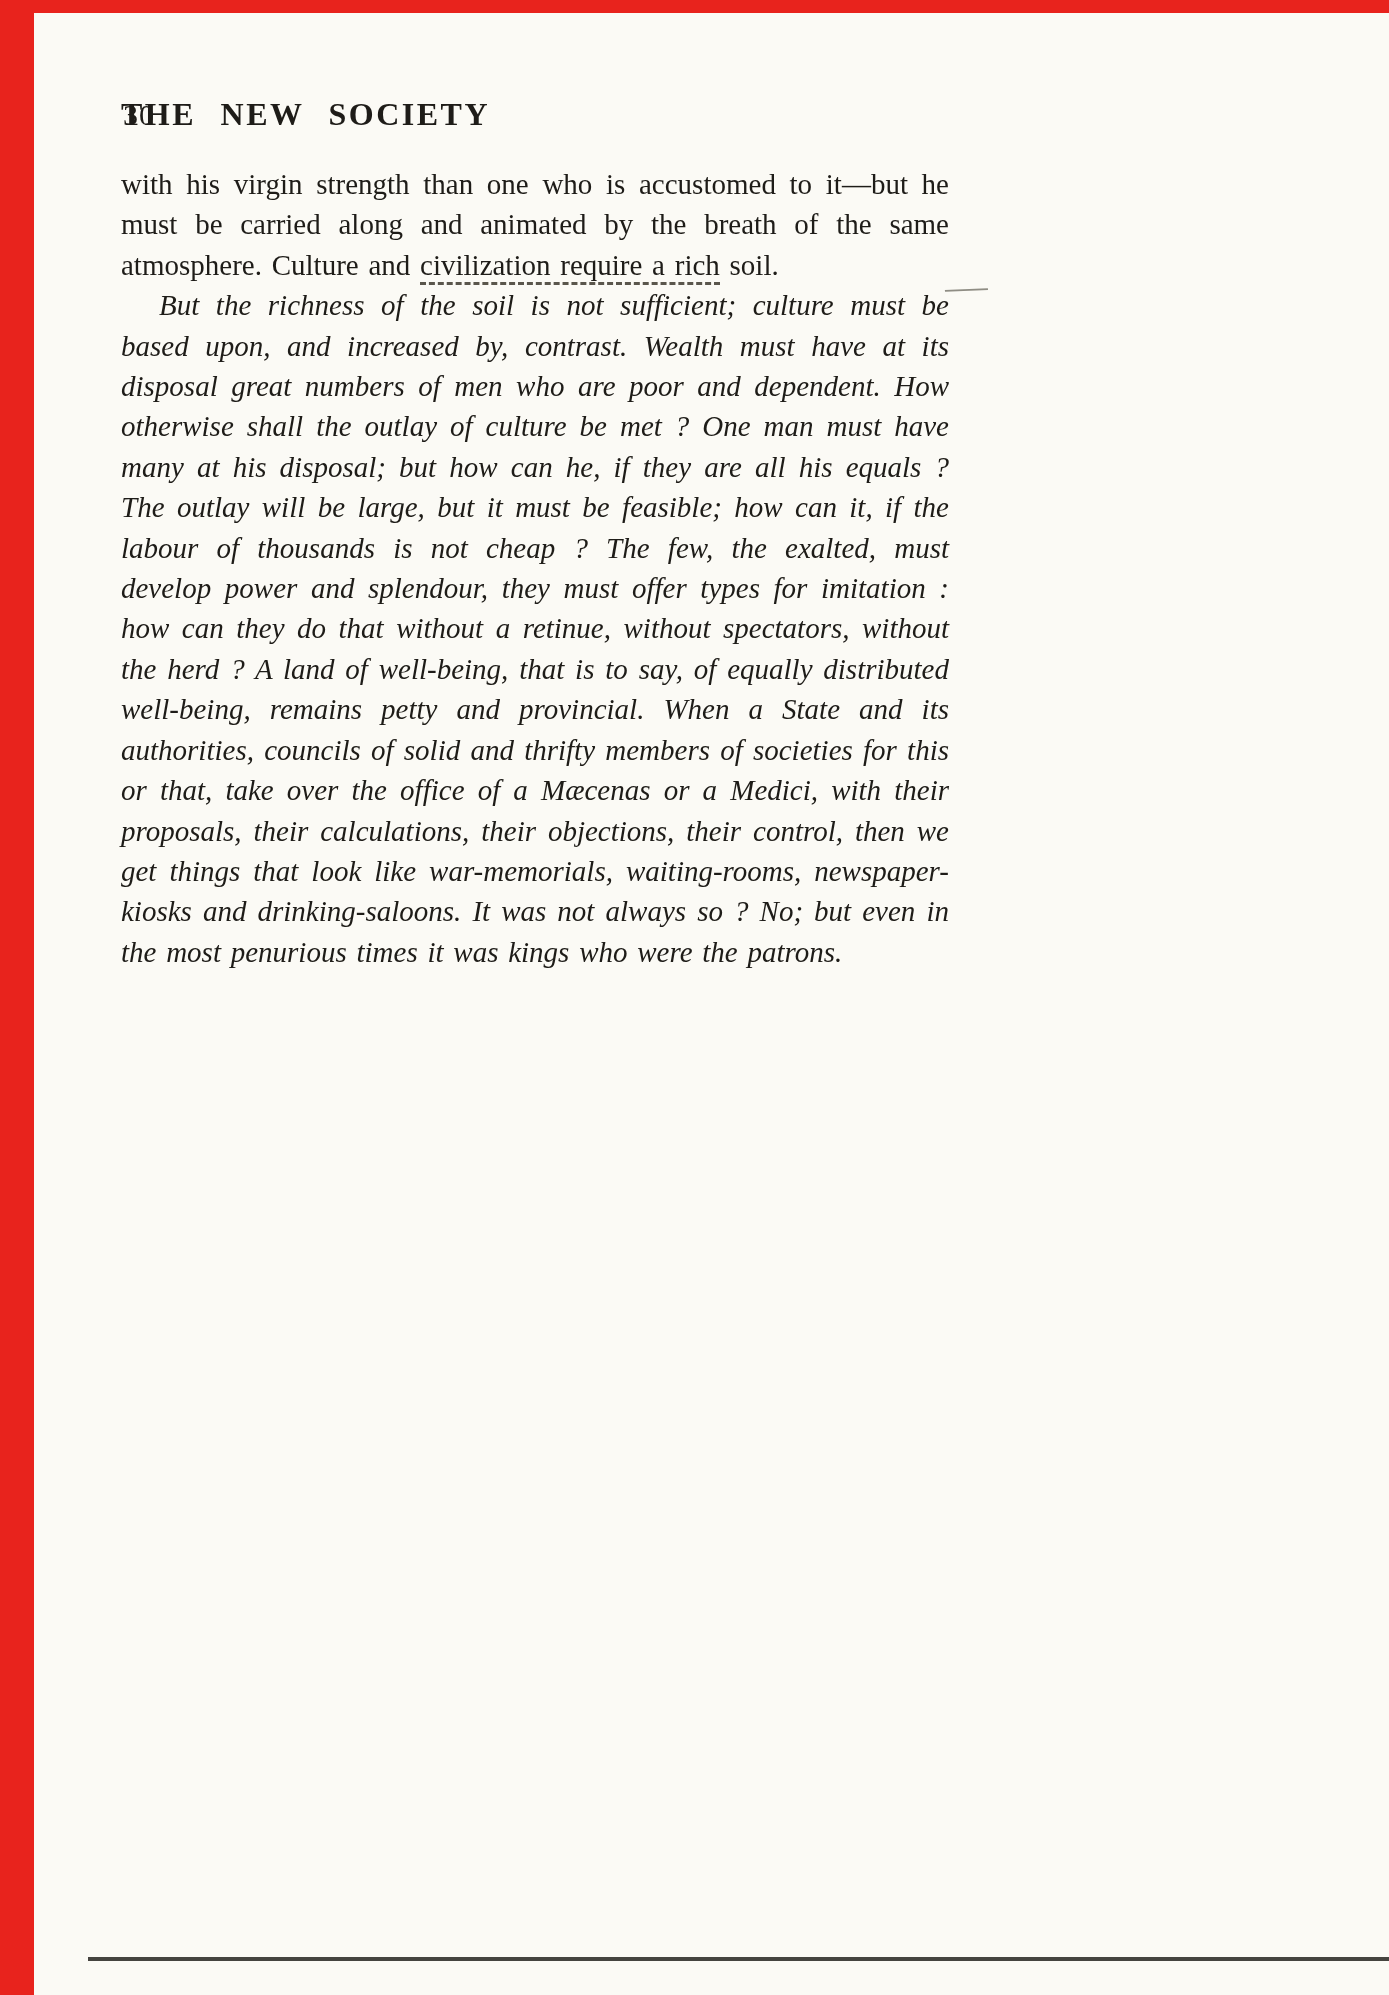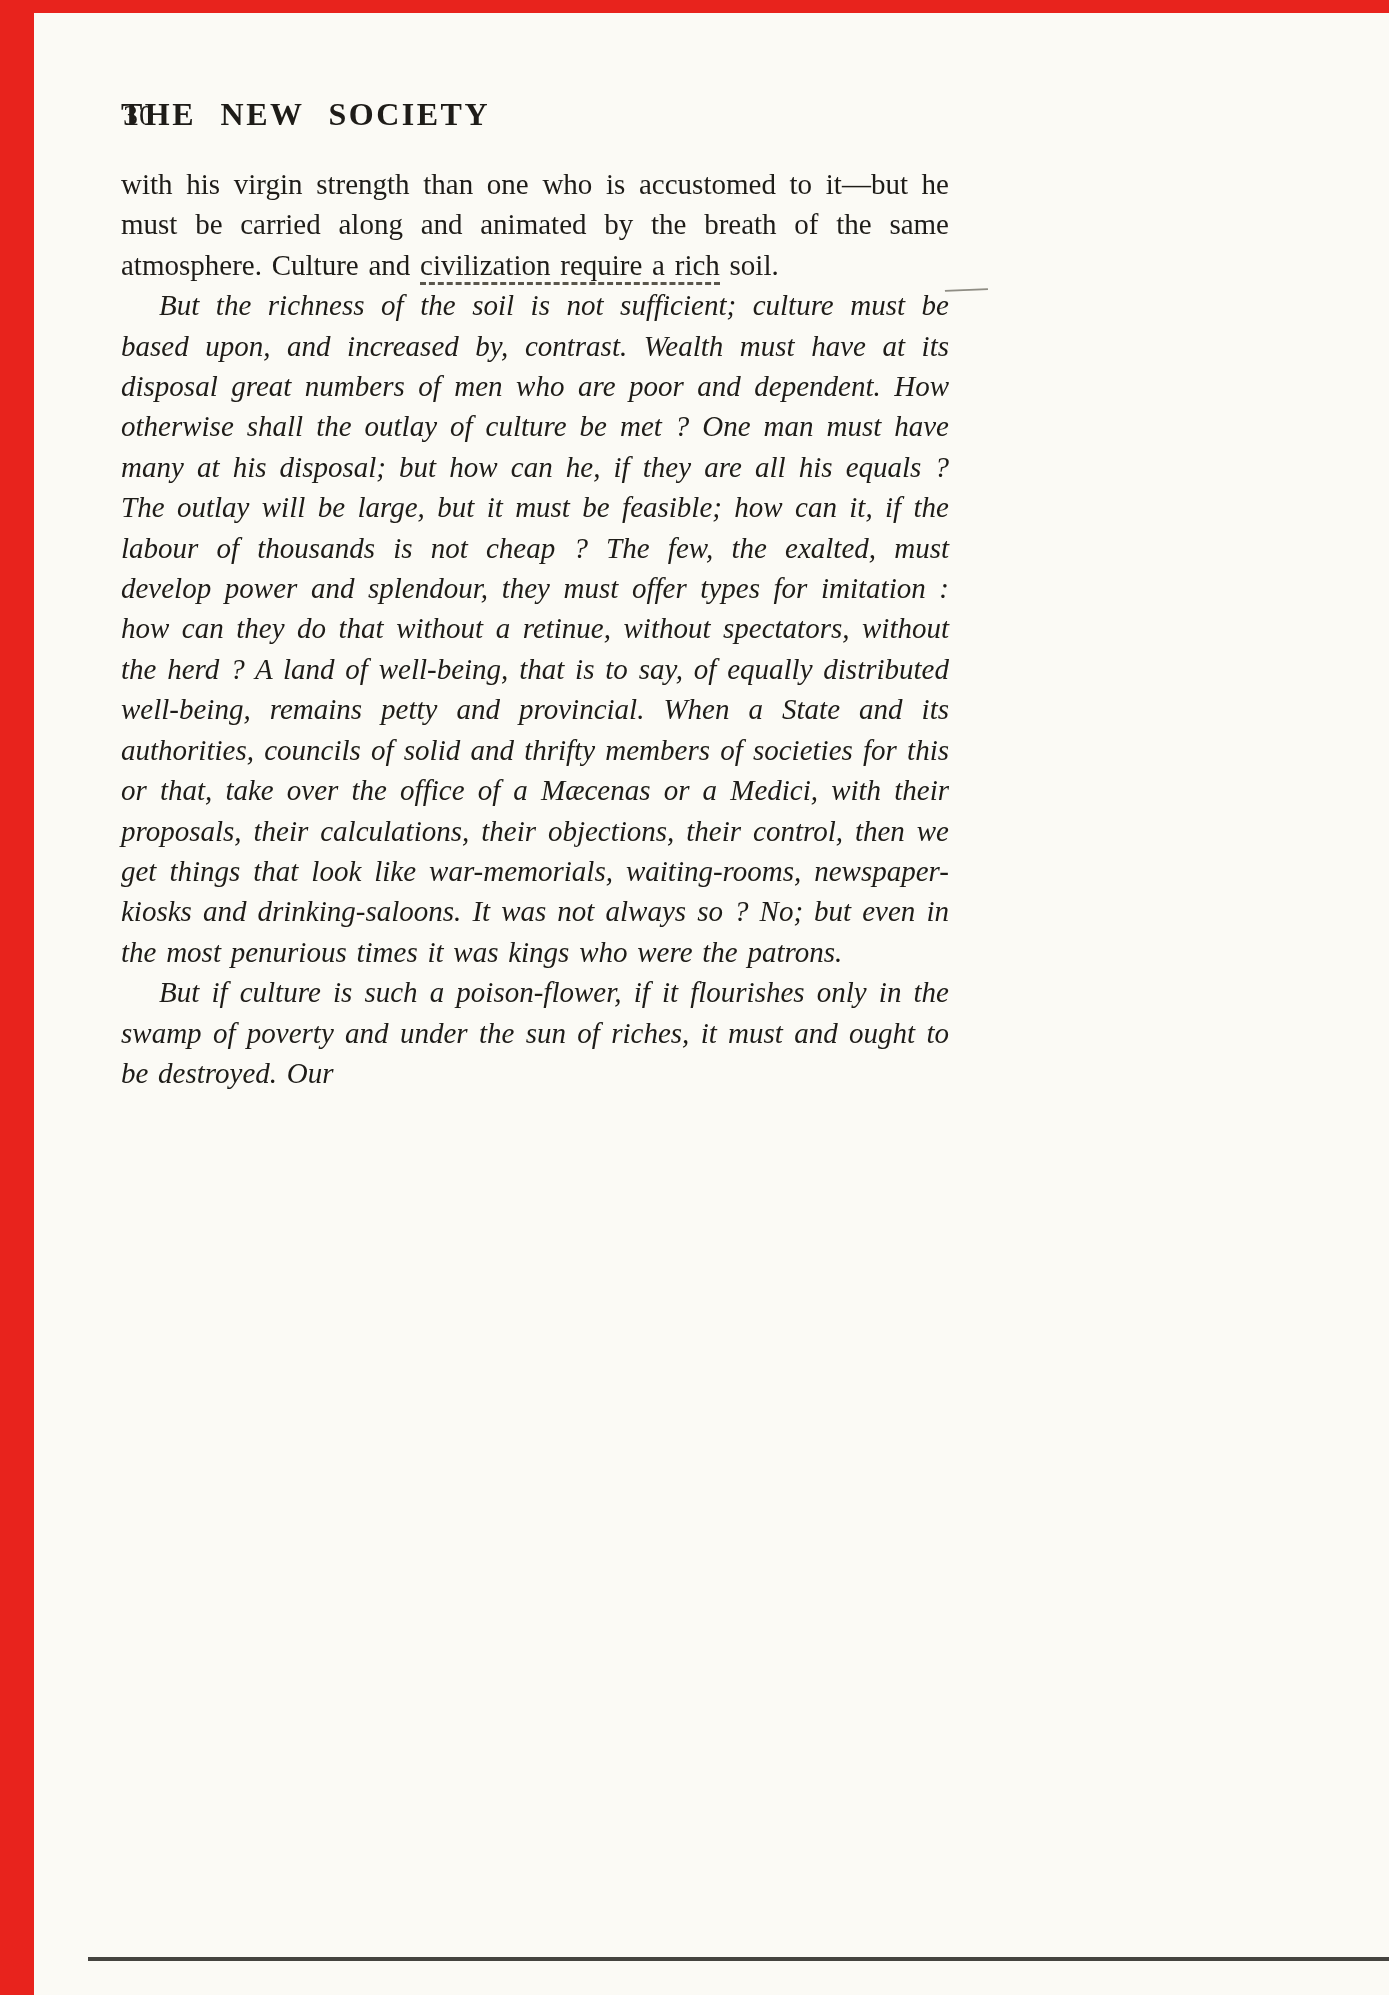--- a/index.html
+++ b/index.html
@@ -117,19 +117,18 @@
     <span class="page-number">30</span>
     <span class="header-title">THE NEW SOCIETY</span>
   </div>
 
   <div class="body-text">
 
     <p class="para"><span>with his virgin strength than one who is accustomed to it—but he must be carried along and animated by the breath of the same atmosphere. Culture and </span><span class="pen-underline">civilization require a rich</span><span> soil.</span></p>
 
     <p class="para indent">But the richness of the soil is not sufficient; culture must be based upon, and increased by, contrast. Wealth must have at its disposal great numbers of men who are poor and dependent. How otherwise shall the outlay of culture be met ? One man must have many at his disposal; but how can he, if they are all his equals ? The outlay will be large, but it must be feasible; how can it, if the labour of thousands is not cheap ? The few, the exalted, must develop power and splendour, they must offer types for imitation : how can they do that without a retinue, without spectators, without the herd ? A land of well-being, that is to say, of equally distributed well-being, remains petty and provincial. When a State and its authorities, councils of solid and thrifty members of societies for this or that, take over the office of a Mæcenas or a Medici, with their proposals, their calculations, their objections, their control, then we get things that look like war-memorials, waiting-rooms, newspaper-kiosks and drinking-saloons. It was not always so ? No; but even in the most penurious times it was kings who were the patrons.</p>
 
-    <p class="para indent">But if culture is such a poison-flower, if it flourishes only in the swamp of poverty and under the sun of riches, it must and ought to be destroyed. Our</p>
 
   </div>
 
   <span class="margin-mark">—</span>
 
 </div>
 
 </body></html>

